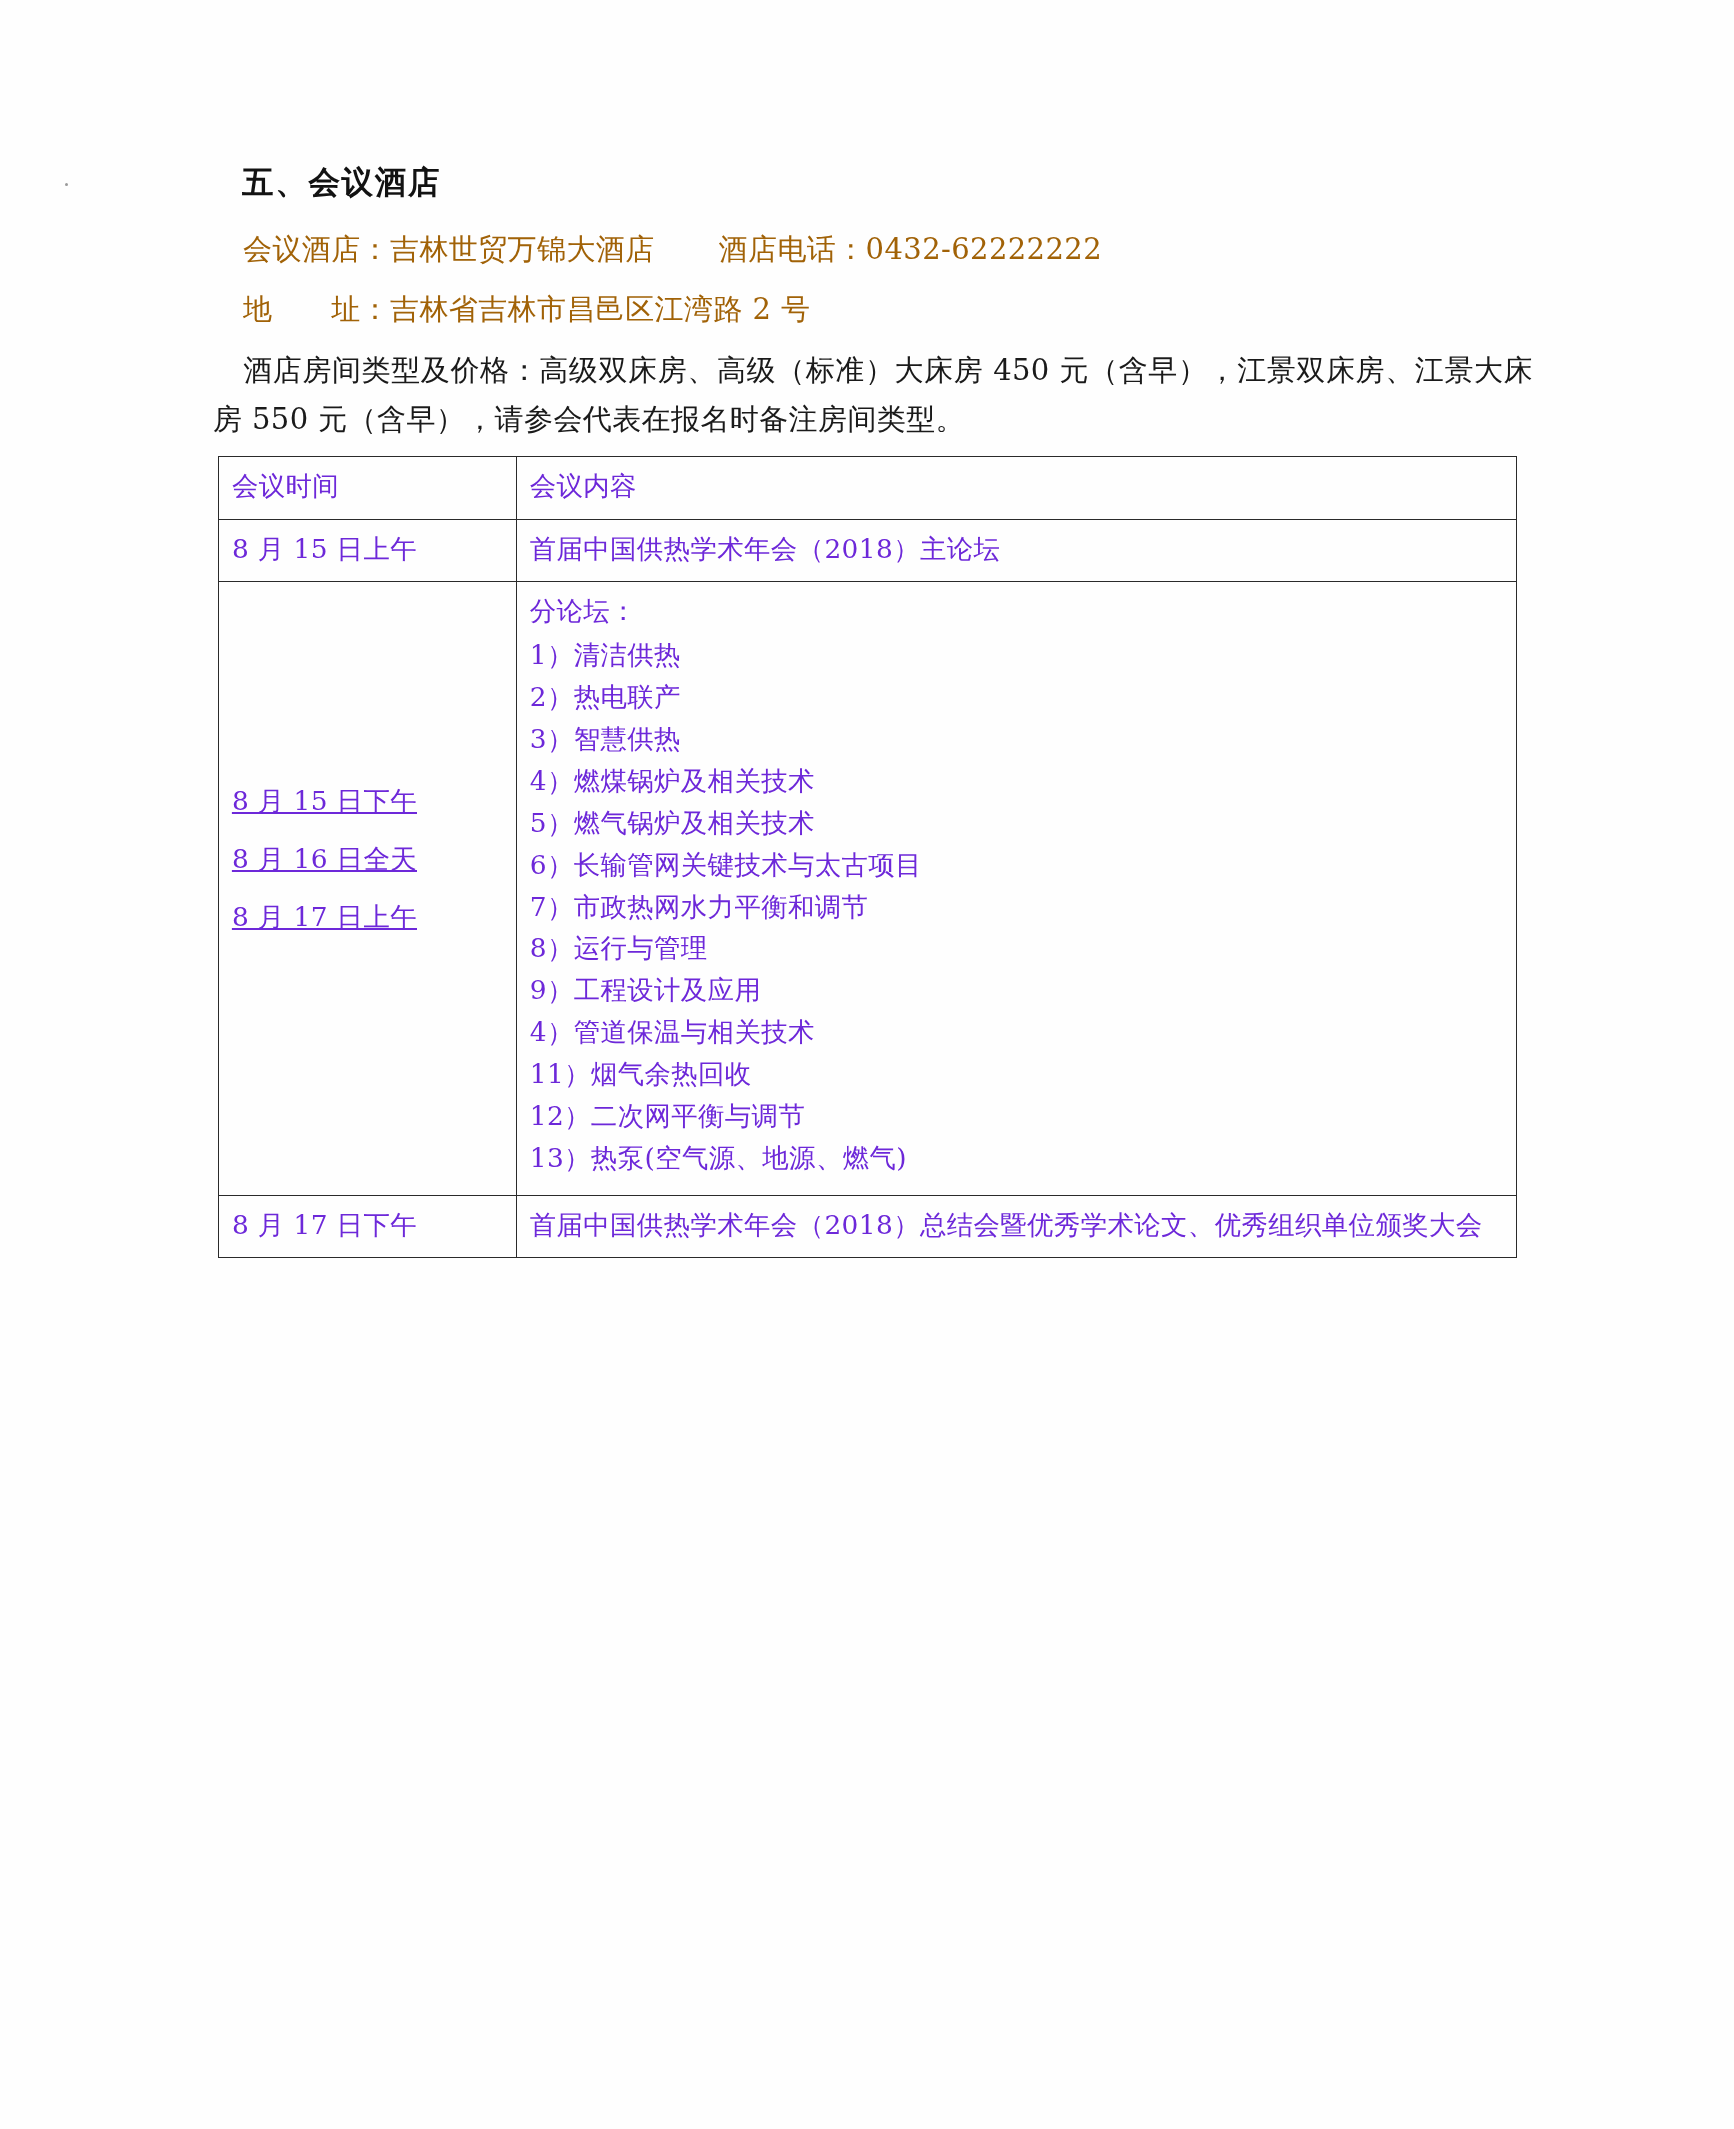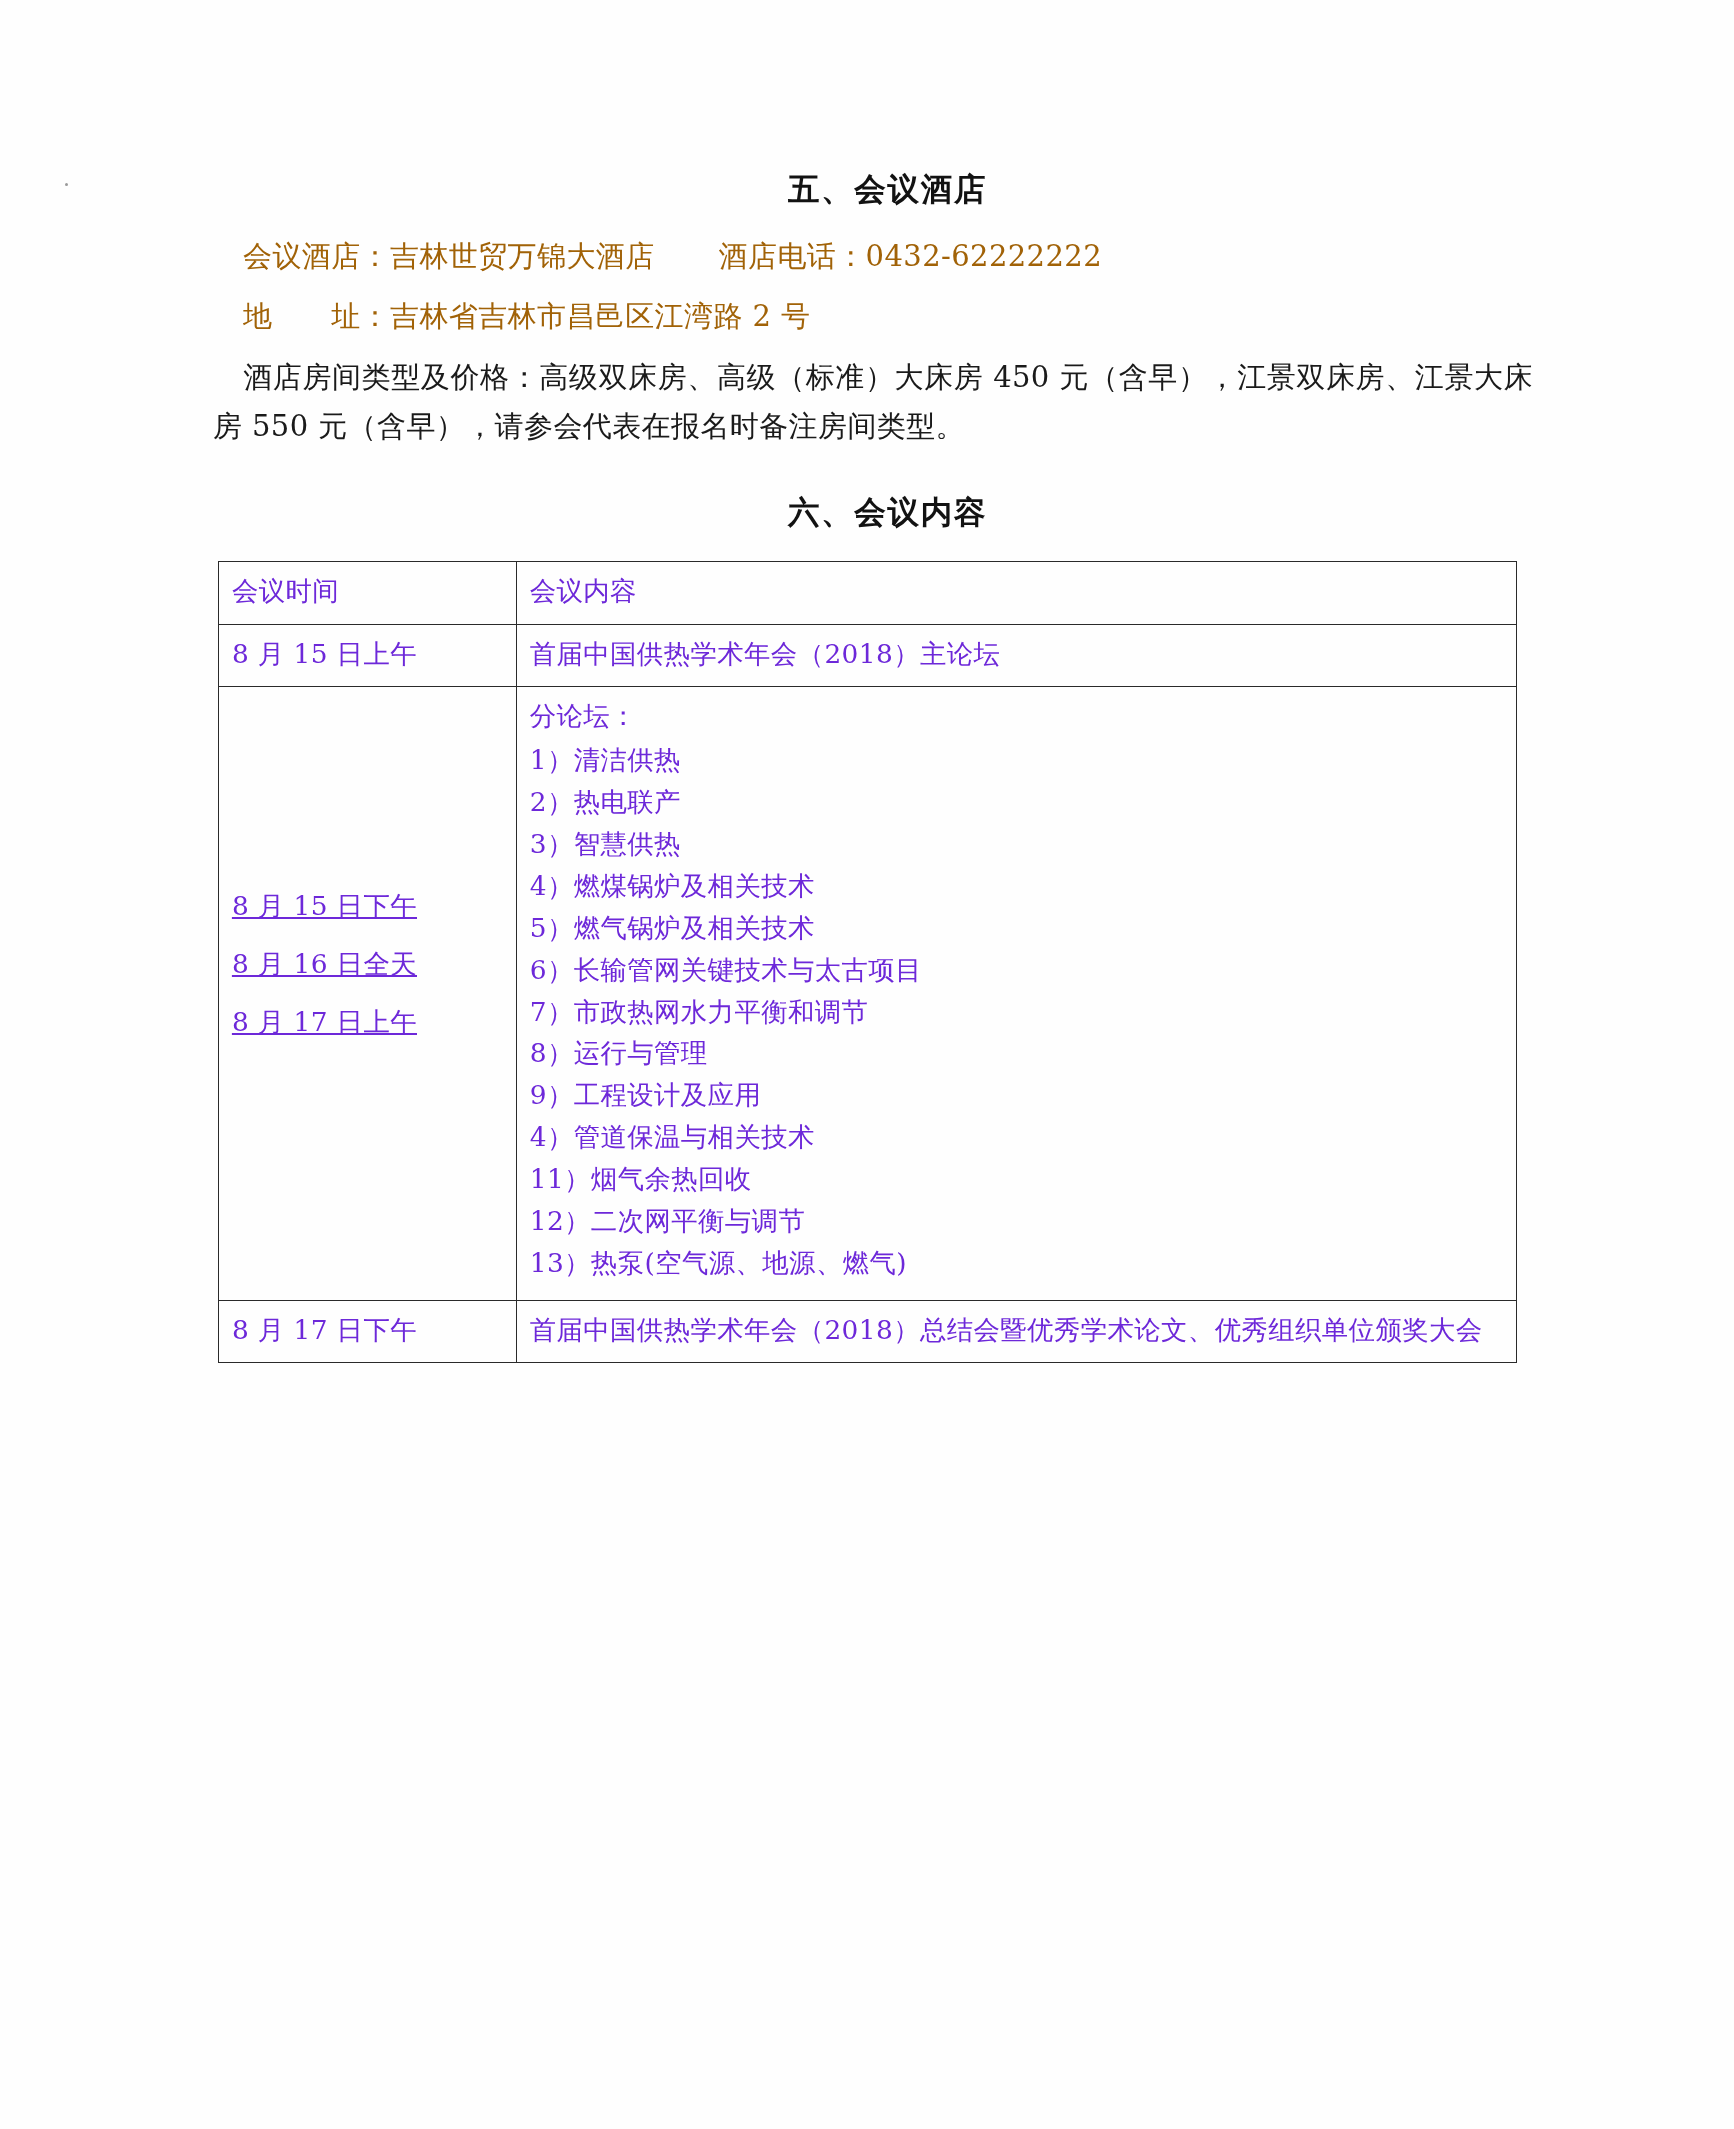--- a/index.html
+++ b/index.html
@@ -25,24 +25,23 @@
   .content {
     position: absolute;
     left: 213px;
     top: 162px;
     width: 1320px;
   }
   .section-heading {
     font-size: 31.5px;
     font-weight: bold;
     letter-spacing: 1.7px;
-    margin: 7px 0 22px 0;
+    margin: 0 0 22px 0;
     padding-left: 29px;
     color: #121212;
-    text-align: center;
   }
   .section-heading.second {
     margin-top: 41px;
     margin-bottom: 27px;
   }
   .para {
     font-size: 29px;
     line-height: 1.62;
     margin: 0 0 12.8px 0;
     color: #a16207;
@@ -144,21 +143,20 @@
     </p>
 
     <p class="para indent">
       <span>地　　址：吉林省吉林市昌邑区江湾路 2 号</span>
     </p>
 
     <p class="para-block">
       <span class="first-line-indent"></span><span>酒店房间类型及价格：高级双床房、高级（标准）大床房 450 元（含早），江景双床房、江景大床房 550 元（含早），请参会代表在报名时备注房间类型。</span>
     </p>
 
-    <h2 class="section-heading second">六、会议内容</h2>
 
     <table class="agenda">
       <tbody>
         <tr>
           <td class="col-time">会议时间</td>
           <td class="col-content">会议内容</td>
         </tr>
 
         <tr>
           <td class="col-time">8 月 15 日上午</td>

